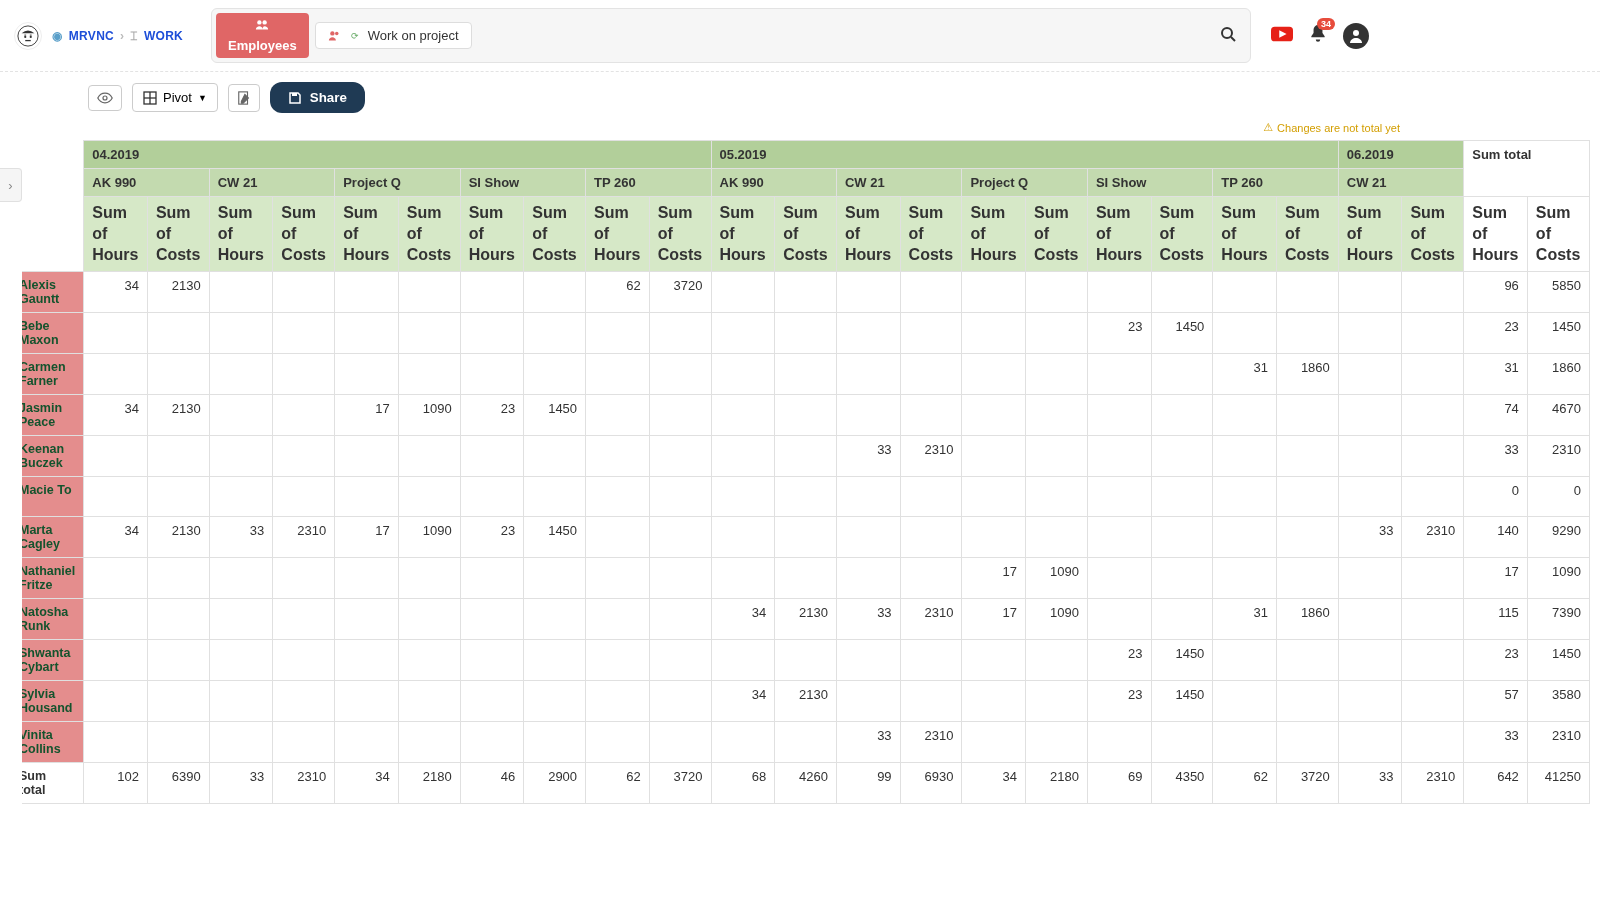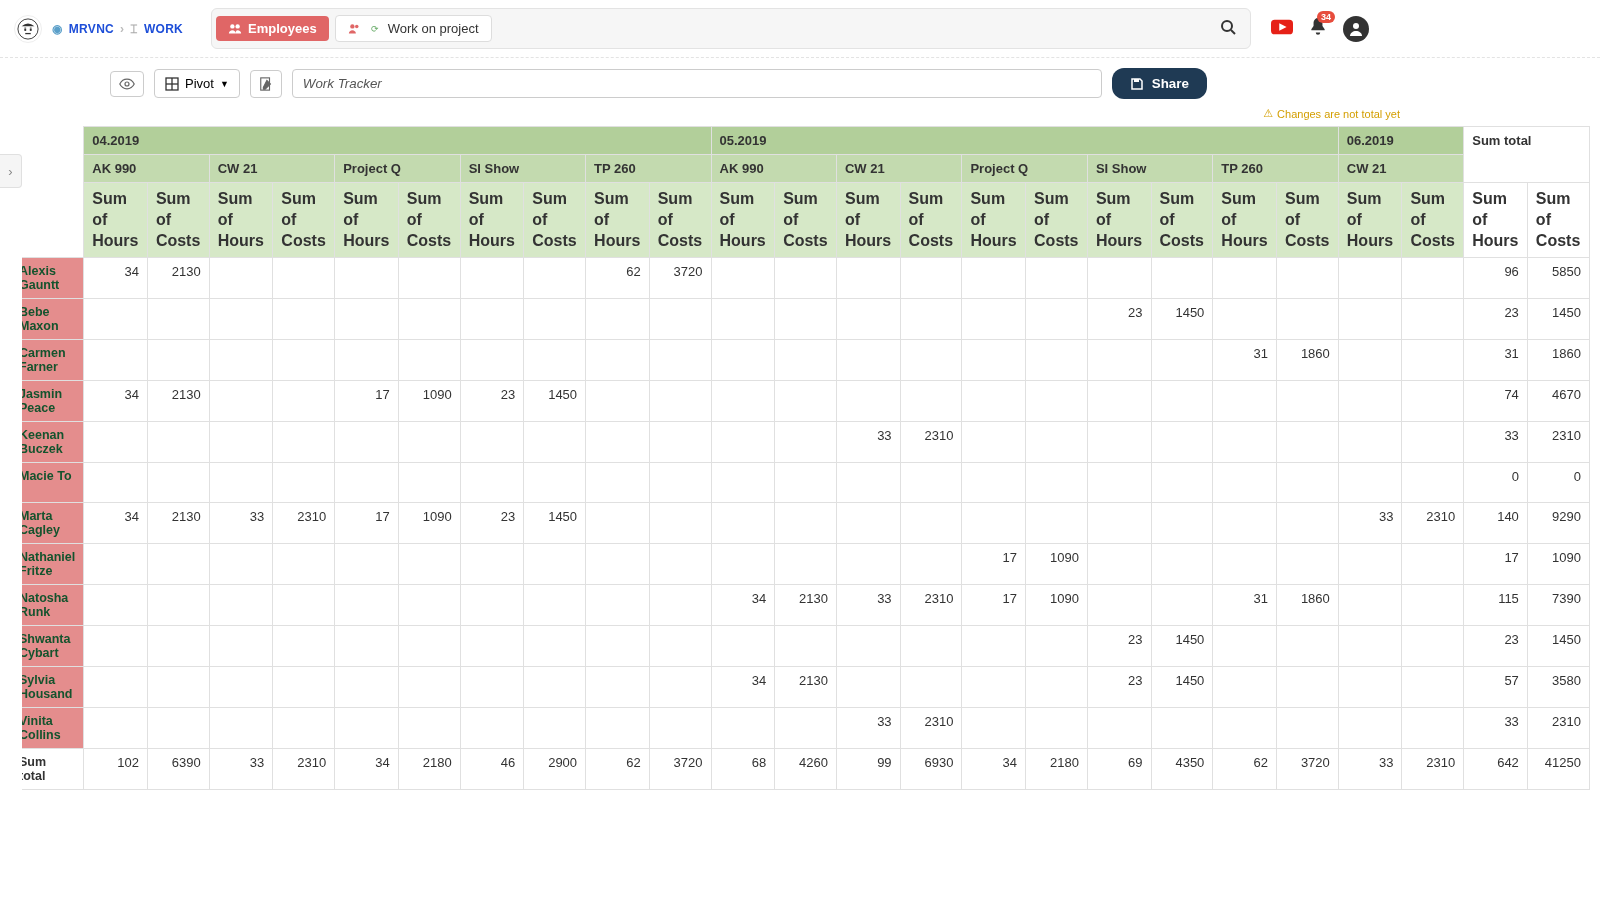--- a/index.html
+++ b/index.html
@@ -5,30 +5,30 @@
 * { box-sizing: border-box; margin: 0; padding: 0; }
 body { font-family: -apple-system, BlinkMacSystemFont, "Segoe UI", Helvetica, Arial, sans-serif; font-size: 13px; color: #333; background: #fff; }
 .topbar { display: flex; align-items: center; padding: 8px 14px; border-bottom: 1px dashed #e3e3e3; gap: 10px; }
 .logo { width: 28px; height: 28px; border-radius: 50%; background: #fff; display: flex; align-items: center; justify-content: center; position: relative; border:1px solid #eee; }
 .logo svg { width: 22px; height: 22px; }
 .breadcrumb { display: flex; align-items: center; gap: 6px; color: #9aa; font-size: 12px; font-weight: 600; letter-spacing: 0.3px; }
 .breadcrumb .crumb { color: #1d4ed8; }
 .breadcrumb .sep { color: #bbb; }
 .tabbar { flex: 1; display: flex; align-items: center; background: #f6f6f6; border: 1px solid #e3e3e3; border-radius: 6px; padding: 4px; margin-left: 18px; max-width: 1040px; }
 .tab { display: flex; align-items: center; gap: 6px; padding: 5px 12px; border-radius: 4px; font-size: 13px; cursor: pointer; }
-.tab.active { background: #e06666; color: #fff; font-weight: 600; }
+.tab.active { background: #e06666; color: #fff; font-weight: 600; flex-direction: column; }
 .tab.inactive { background: #fff; border: 1px solid #ddd; margin-left: 6px; color: #333; }
 .tab .icon { width: 14px; height: 14px; display: inline-flex; align-items: center; justify-content: center; }
 .tabbar .search { margin-left: auto; padding: 6px 10px; color: #333; cursor: pointer; }
 .right-icons { display: flex; align-items: center; gap: 16px; margin-left: 10px; }
 .right-icons .yt { color: #e62117; }
 .right-icons .bell { position: relative; color: #333; }
 .right-icons .badge { position: absolute; top: -6px; right: -8px; background: #e74c3c; color: #fff; font-size: 9px; padding: 1px 4px; border-radius: 8px; font-weight: 700; }
 .right-icons .avatar { width: 26px; height: 26px; border-radius: 50%; background: #333; display: flex; align-items: center; justify-content: center; color: #fff; }
-.toolbar { display: flex; align-items: center; gap: 10px; padding: 10px 14px 4px 110px; }
+.toolbar { display: flex; align-items: center; gap: 10px; padding: 10px 14px 4px 88px; }
 .btn { display: inline-flex; align-items: center; gap: 6px; border: 1px solid #ccc; border-radius: 4px; padding: 6px 10px; background: #fff; cursor: pointer; font-size: 13px; }
 .btn.icon-only { padding: 6px 8px; }
 .title-input { flex: 1; border: 1px solid #ccc; border-radius: 4px; padding: 6px 10px; font-style: italic; color: #555; max-width: 810px; }
 .share-btn { background: #1f3a54; color: #fff; border: none; border-radius: 12px; padding: 8px 18px; display: inline-flex; align-items: center; gap: 8px; cursor: pointer; font-weight: 600; }
 .warn { color: #d39e00; font-size: 11px; display: flex; justify-content: flex-end; padding: 4px 200px 6px 0; gap: 4px; align-items: center; }
 .layout { display: flex; }
 .sidetoggle { width: 22px; background: #f5f5f5; border: 1px solid #e0e0e0; border-left: none; margin-top: 28px; height: 34px; display: flex; align-items: center; justify-content: center; color: #888; cursor: pointer; border-radius: 0 4px 4px 0; }
 .pivot-wrap { flex: 1; overflow-x: auto; padding: 0 10px 20px 0; }
 table.pivot { border-collapse: collapse; font-size: 13px; margin-left: -12px; }
 table.pivot th, table.pivot td { border: 1px solid #e0e0e0; padding: 6px 8px; vertical-align: top; }
@@ -129,21 +129,20 @@
       </svg>
     <span>Pivot</span>
     <span style="font-size:9px">▼</span>
   </button>
   <button class="btn icon-only">
     <svg viewBox="0 0 16 16" width="14" height="14" fill="none" stroke="#666" stroke-width="1.3">
         <rect x="2" y="1" width="10" height="14"></rect>
         <path d="M9 4 L13 8 L7 14 L5 14 L5 12 Z" fill="#666"></path>
       </svg>
   </button>
-  <input class="title-input" value="Work Tracker" style="">
   <button class="share-btn">
     <svg viewBox="0 0 14 14" width="14" height="14" fill="currentColor">
         <path d="M2 2h8l2 2v8H2z" fill="none" stroke="currentColor" stroke-width="1.5"></path>
         <rect x="4" y="2" width="5" height="3" fill="currentColor"></rect>
       </svg>
     <span>Share</span>
   </button>
 </div>
 <div class="warn">
   <span>⚠</span>

